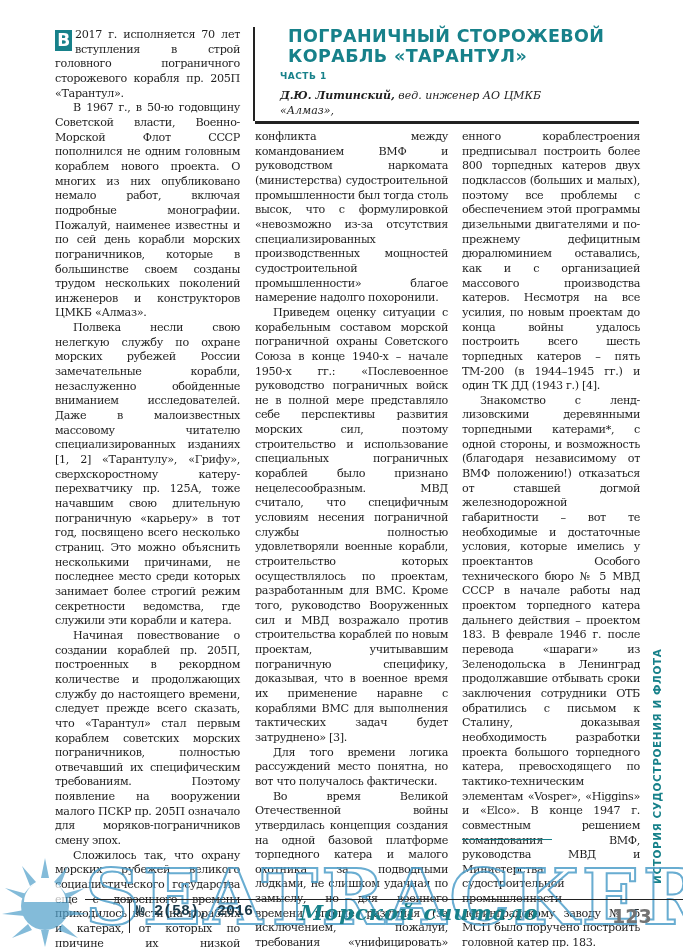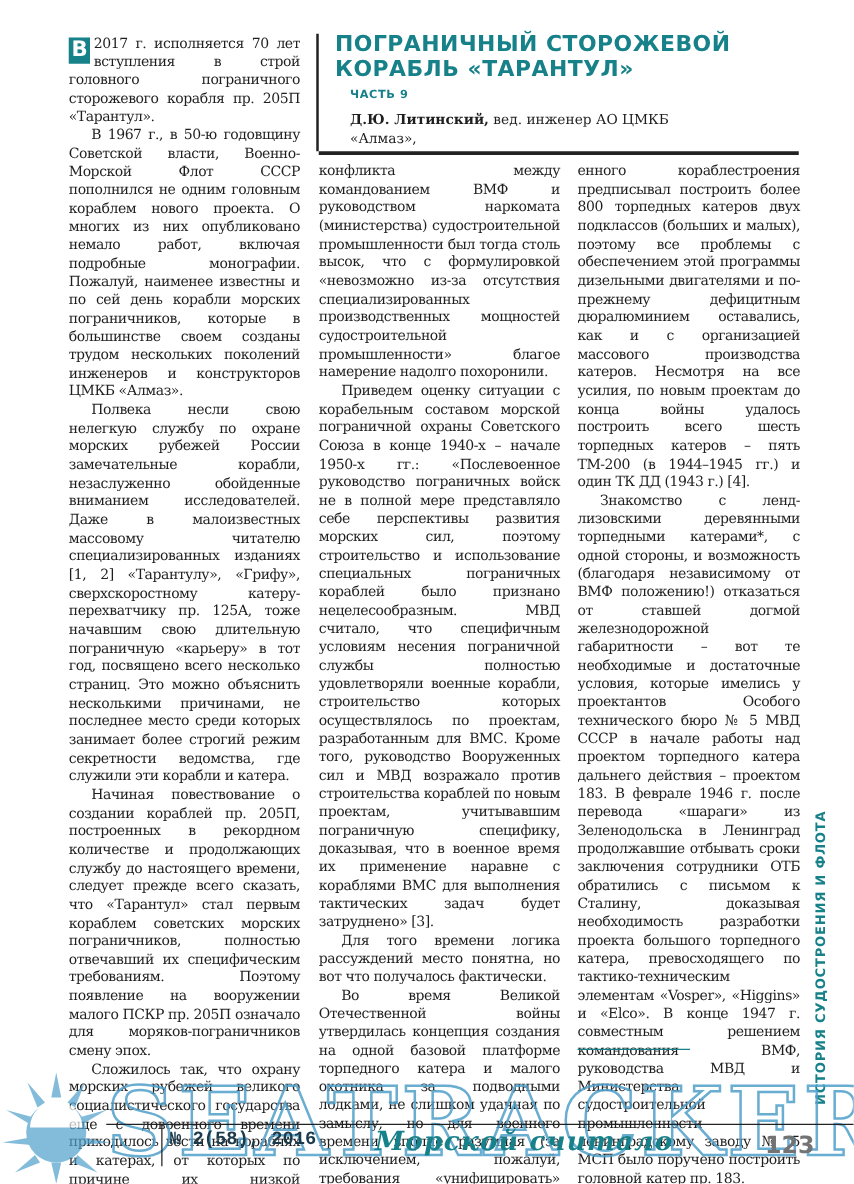--- a/index.html
+++ b/index.html
@@ -13,26 +13,26 @@
   .col p.noindent { text-indent:0; }
   #col1 { left:55px; top:28px; width:185px; }
   #col2 { left:255px; top:130px; width:193px; }
   #col3 { left:462px; top:130px; width:178px; }
 
   .dropcap { float:left; width:17px; height:21px; margin:2px 3px 0 0; background:#17818a;
              color:#fff; font-family:"DejaVu Sans", sans-serif; font-weight:bold; font-size:17px;
              line-height:21px; text-align:center; }
 
   .vline-title { position:absolute; left:253px; top:27px; width:2px; height:94px; background:#222; }
-  .title { position:absolute; left:268px; top:26px; width:380px; font-family:"DejaVu Sans", sans-serif;
+  .title { position:absolute; left:288px; top:26px; width:380px; font-family:"DejaVu Sans", sans-serif;
            font-weight:bold; color:#17818a; font-size:17.5px; line-height:20px; letter-spacing:0.4px; }
   .subtitle { position:absolute; left:280px; top:71px; font-family:"DejaVu Sans", sans-serif;
               font-weight:bold; color:#17818a; font-size:9px; letter-spacing:0.5px; }
   .author { position:absolute; left:280px; top:88px; width:300px; font-family:"DejaVu Serif", serif;
-            font-size:11px; line-height:15px; color:#1e1e1e; }
+            font-style:italic; font-size:11px; line-height:15px; color:#1e1e1e; }
   .author b { font-weight:bold; }
   .rule-title { position:absolute; left:255px; top:121px; width:384px; height:3px; background:#222; }
 
   .fn-rule { position:absolute; left:462px; top:839px; width:90px; height:1px; background:#17818a; }
   .footnote { position:absolute; left:462px; top:843px; width:178px; font-size:9.3px; line-height:12.5px;
               text-align:justify; color:#1e1e1e; letter-spacing:-0.2px; }
   .footnote p { margin:0; text-indent:6px; }
 
   .side-label { position:absolute; left:651px; top:884px; transform-origin:0 0; transform:rotate(-90deg);
                 font-family:"DejaVu Sans", sans-serif; font-weight:bold; font-size:10.5px; color:#17818a;
@@ -66,21 +66,21 @@
     <p>Начиная повествование о создании кораблей пр. 205П, построенных в рекордном количестве и продолжающих службу до настоящего времени, следует прежде всего сказать, что «Тарантул» стал первым кораблем советских морских пограничников, полностью отвечавший их специфическим требованиям. Поэтому появление на вооружении малого ПСКР пр. 205П означало для моряков-пограничников смену эпох.</p>
     <p>Сложилось так, что охрану морских рубежей великого социалистического государства еще с довоенного времени приходилось вести на кораблях и катерах, от которых по причине их низкой эффективности и даже непригодности для решения штатных задач старался избавиться ВМФ. Сейчас, когда Береговая охрана Пограничной службы ФСБ России на протяжении полутора десятилетий успешно эксплуатируя целый спектр специализированных катеров и кораблей, получает спроектированный в полном соответствии с разработанным в несколько этапов и тщательно выверенным заданием головной ПСКР 1 ранга пр. «Океан», такую ситуацию даже трудно себе представить.</p>
 
   </div>
 
   <div class="vline-title"></div>
   <div class="title">
     <div>ПОГРАНИЧНЫЙ СТОРОЖЕВОЙ</div>
     <div>КОРАБЛЬ «ТАРАНТУЛ»</div>
   </div>
-  <div class="subtitle">ЧАСТЬ 9</div>
+  <div class="subtitle">ЧАСТЬ 1</div>
   <div class="author">
     <div><b>Д.Ю. Литинский,</b><span> вед. инженер АО ЦМКБ «Алмаз»,</span></div>
   </div>
   <div class="rule-title"></div>
 
   <div class="col" id="col2">
     <p class="noindent">конфликта между командованием ВМФ и руководством наркомата (министерства) судостроительной промышленности был тогда столь высок, что с формулировкой «невозможно из-за отсутствия специализированных производственных мощностей судостроительной промышленности» благое намерение надолго похоронили.</p>
     <p>Приведем оценку ситуации с корабельным составом морской пограничной охраны Советского Союза в конце 1940-х – начале 1950-х гг.: «Послевоенное руководство пограничных войск не в полной мере представляло себе перспективы развития морских сил, поэтому строительство и использование специальных пограничных кораблей было признано нецелесообразным. МВД считало, что специфичным условиям несения пограничной службы полностью удовлетворяли военные корабли, строительство которых осуществлялось по проектам, разработанным для ВМС. Кроме того, руководство Вооруженных сил и МВД возражало против строительства кораблей по новым проектам, учитывавшим пограничную специфику, доказывая, что в военное время их применение наравне с кораблями ВМС для выполнения тактических задач будет затруднено» [3].</p>
     <p>Для того времени логика рассуждений место понятна, но вот что получалось фактически.</p>
     <p>Во время Великой Отечественной войны утвердилась концепция создания на одной базовой платформе торпедного катера и малого охотника за подводными лодками, не слишком удачная по замыслу, но для военного времени вполне разумная (за исключением, пожалуй, требования «унифицировать» деревянный и металлический корпус). Однако реализовывалась она в «габаритном» корпусе и с доступными двигателями. Совершенно необходимая для противолодочного катера гидроакустическая поисковая аппаратура – это отдельный вопрос, ибо работоспособных станций отечественного производства просто не было. Результат унификации для охотников за подводными лодками – низкая мореходность, малая скорость, отсутствие экономичных поисковых ходовых режимов, не говоря уже об обитаемости и автономности...</p>

